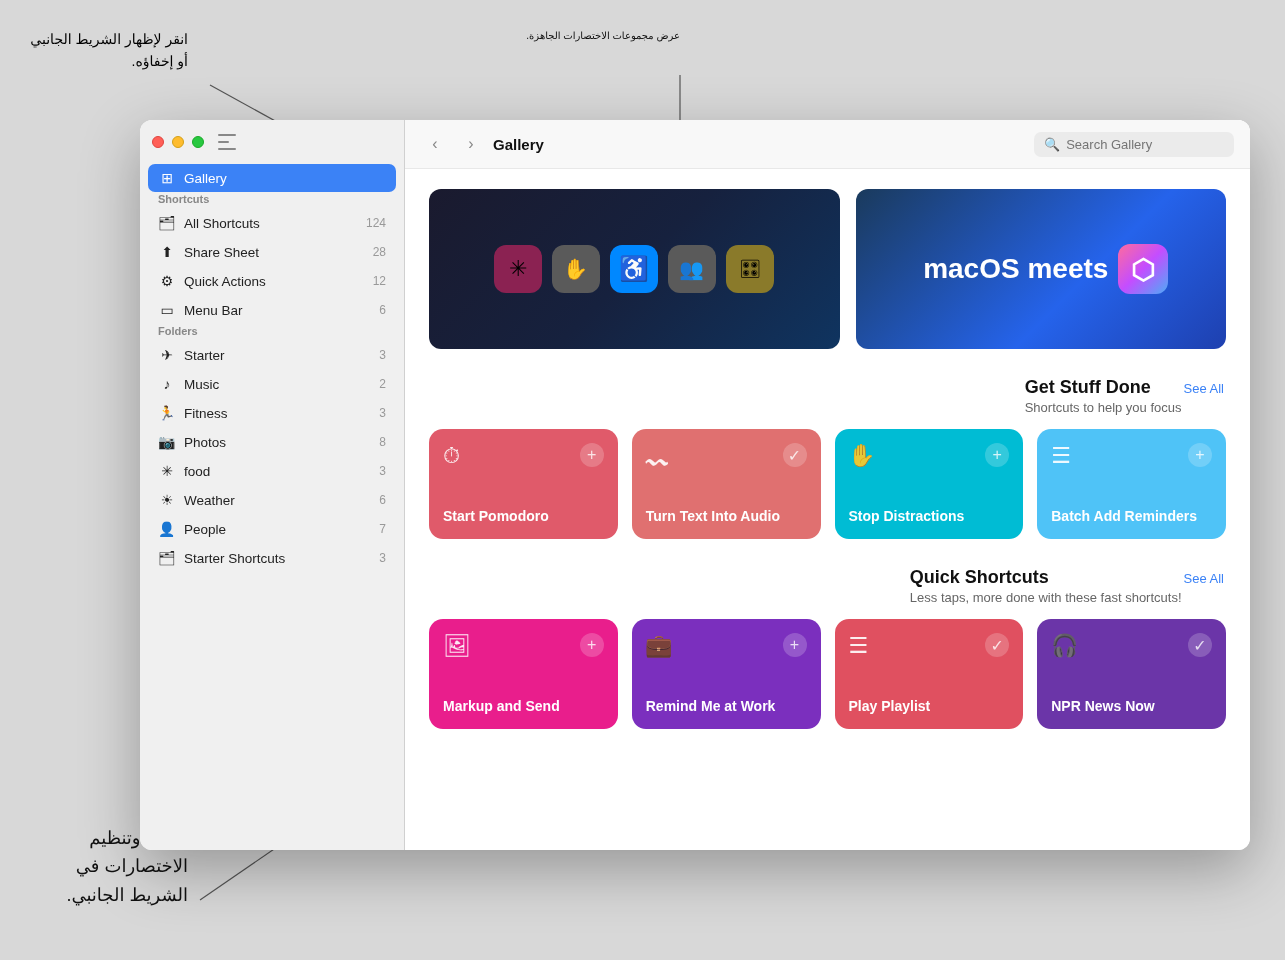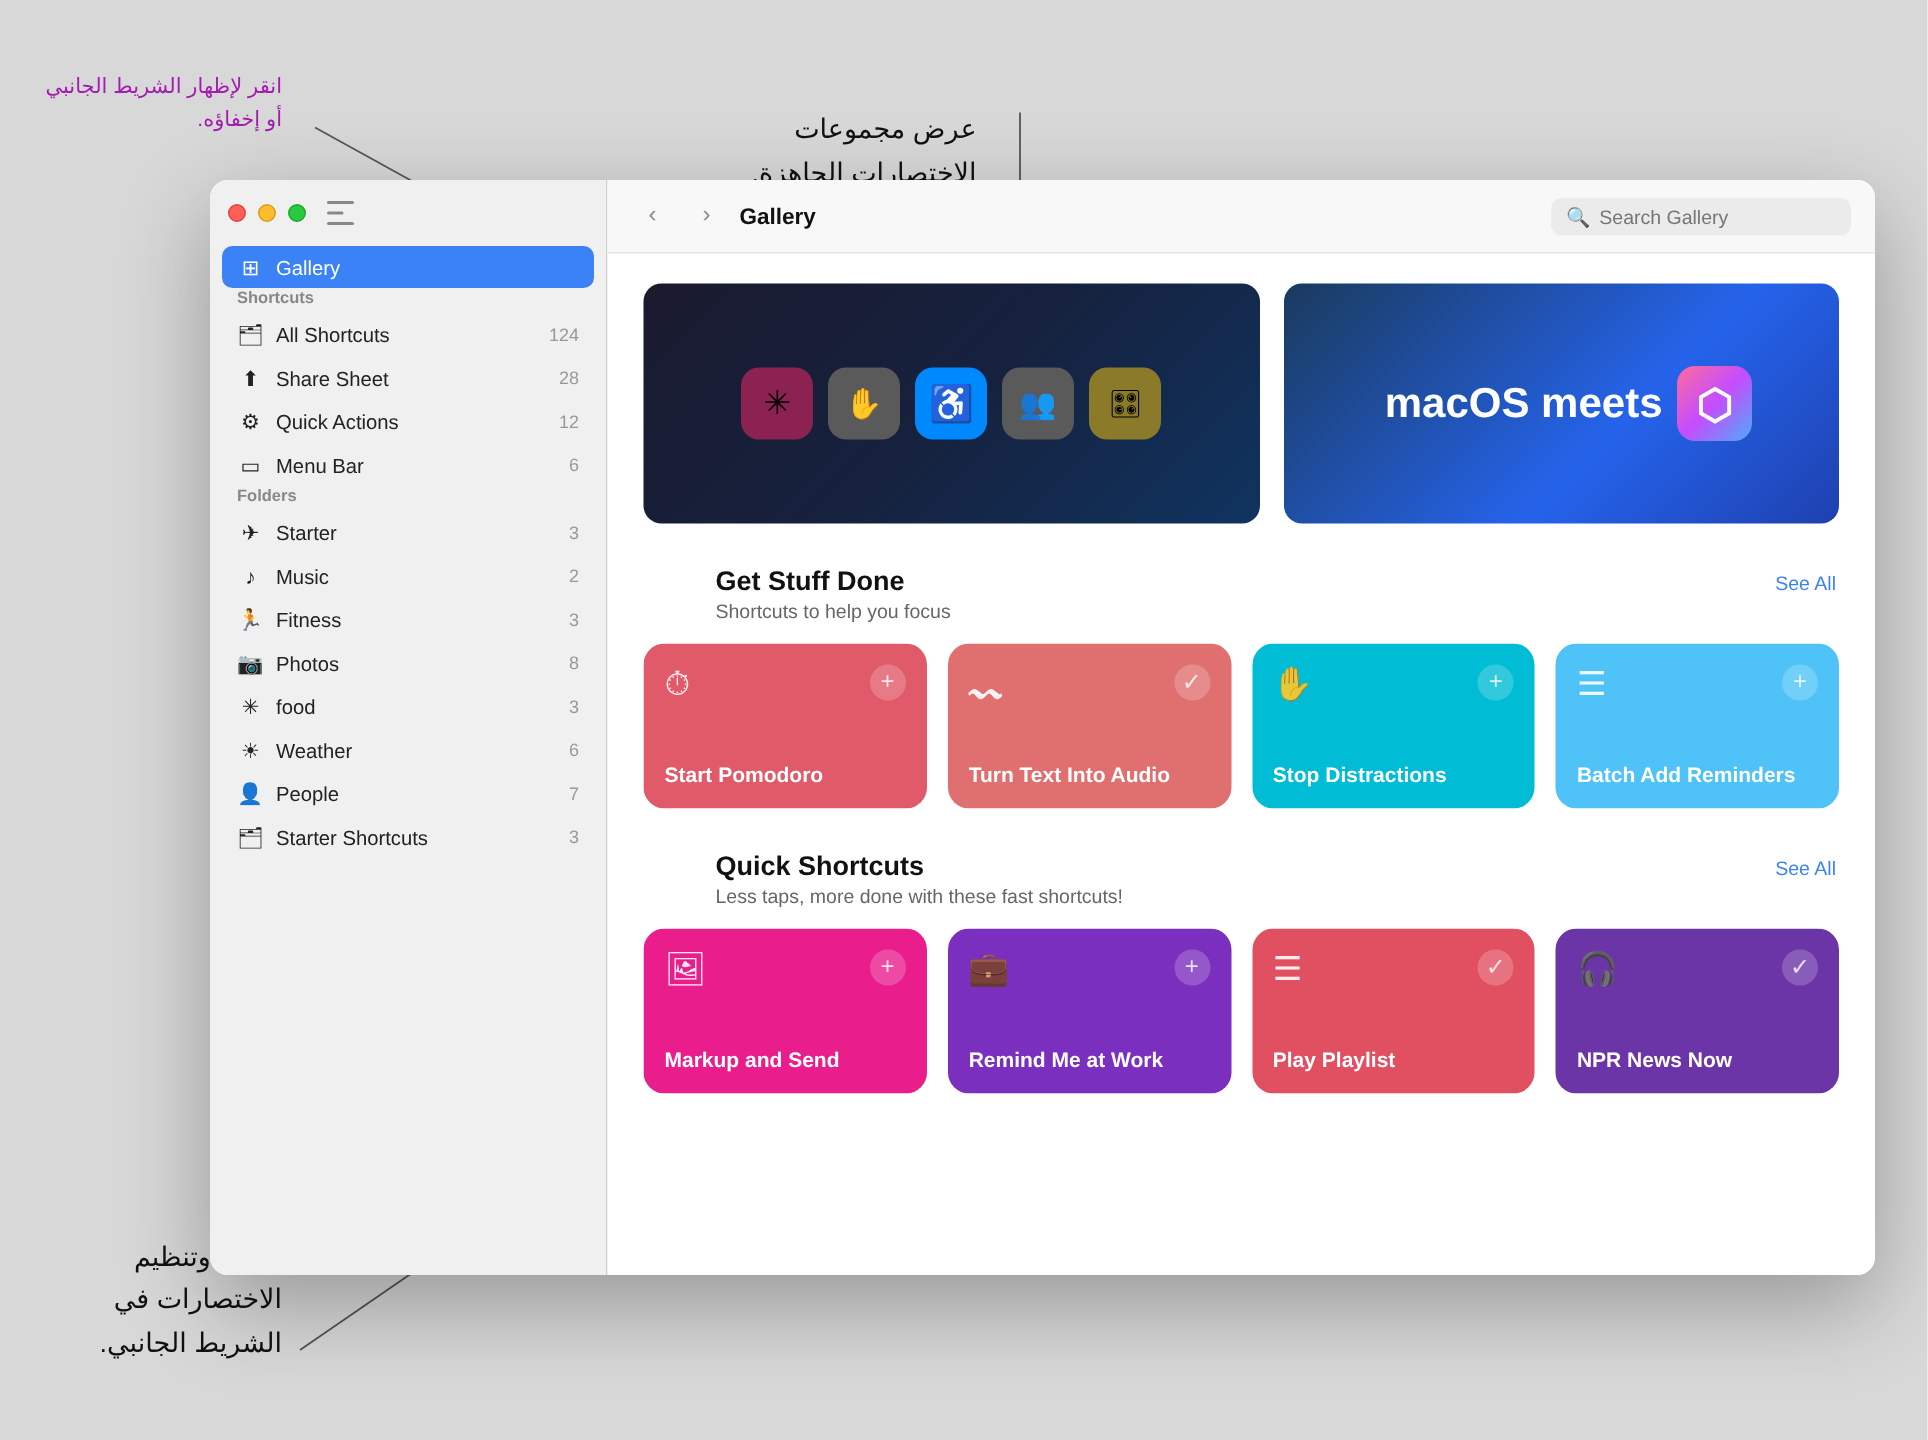--- a/index.html
+++ b/index.html
@@ -162,21 +162,21 @@
     .content-area {
       flex: 1;
       overflow-y: auto;
       padding: 20px 24px;
     }
 
     
     .section-header {
       display: flex;
       align-items: flex-start;
-      justify-content: space-between;
+      justify-content: flex-end;
       margin-bottom: 14px;
       margin-left: 48px;
     }
     .section-title {
       font-size: 18px;
       font-weight: 700;
       color: #111;
     }
     .section-subtitle {
       font-size: 13px;
@@ -300,40 +300,39 @@
     .card-cyan { background: #00bcd4; }
     .card-blue-light { background: #4fc3f7; }
     .card-pink { background: #e91e8c; }
     .card-purple { background: #7b2fbe; }
     .card-orange-red { background: #e05060; }
     .card-purple2 { background: #6b35a8; }
 
     
     .annotation-top-left {
       position: absolute;
-      top: 46px;
+      top: 28px;
       left: 28px;
       font-size: 14px;
-      color: #a21caf;
+      color: #000000;
       direction: rtl;
       text-align: right;
       line-height: 1.6;
       width: 160px;
     }
     .annotation-top-center {
       position: absolute;
       top: 28px;
-      left: 451px;
-      font-size: 18px;
+      left: 480px;
+      font-size: 10px;
       color: #111;
       direction: rtl;
       text-align: right;
       line-height: 1.6;
       width: 200px;
-      margin-top: 44px;
     }
     .annotation-bottom-left {
       position: absolute;
       bottom: 50px;
       left: 28px;
       font-size: 18px;
       color: #111;
       direction: rtl;
       text-align: right;
       line-height: 1.6;

